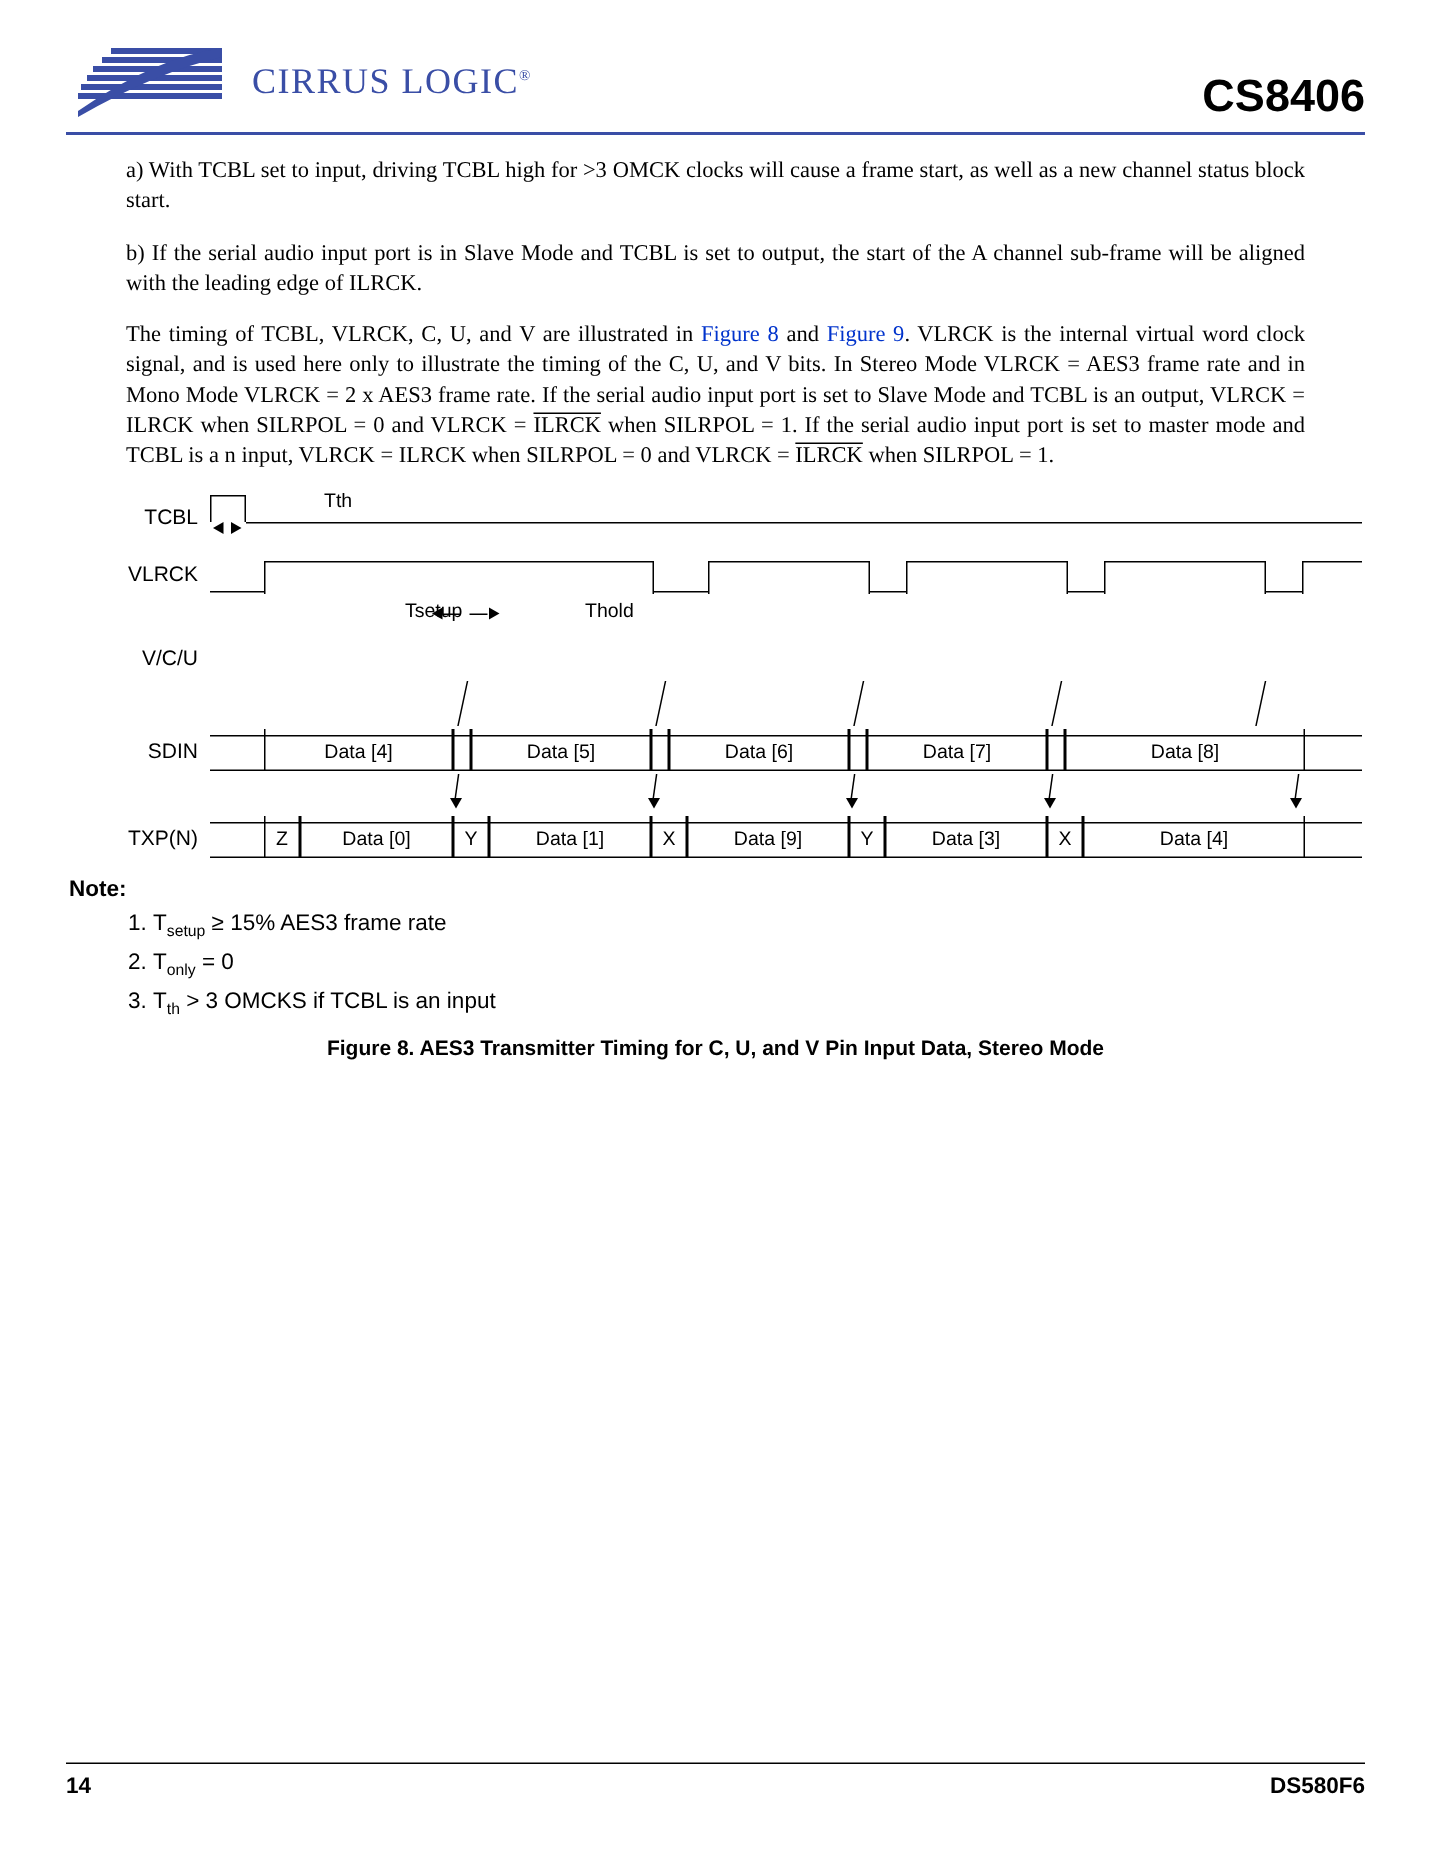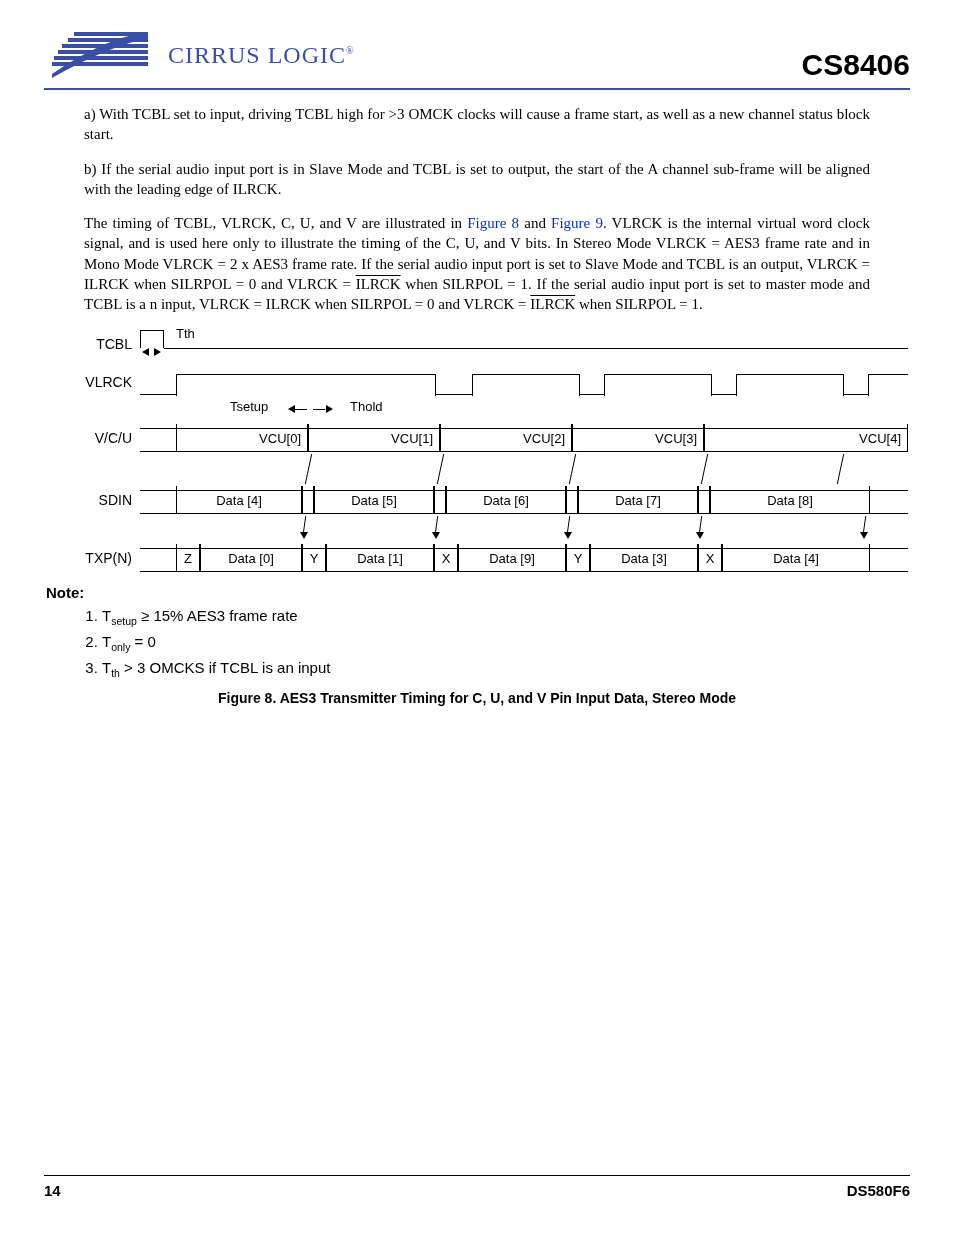--- a/index.html
+++ b/index.html
@@ -103,20 +103,21 @@
     align-items: center;
     justify-content: center;
   }
   .wave-line {
     position: absolute;
     border-top: 1px solid #000;
   }
   .wave-text {
     position: absolute;
     font-size: 13px;
+    margin-left: 40px;
   }
   .arrow-down {
     position: absolute;
     width: 0; height: 0;
     border-left: 4px solid transparent;
     border-right: 4px solid transparent;
     border-top: 7px solid #000;
   }
   .arrow-left, .arrow-right {
     position: absolute;
@@ -253,28 +254,20 @@
         <span class="arrow-left" style="left:148px;top:6px"></span>
         <span class="wave-line" style="left:155px;width:12px;top:10px"></span>
         <span class="arrow-right" style="left:186px;top:6px"></span>
         <span class="wave-line" style="left:173px;width:12px;top:10px"></span>
         <span class="wave-text" style="left:210px;top:0">Thold</span>
       </div>
     </div>
 
     <div class="sig-row">
       <div class="sig-label">V/C/U</div>
-      <div class="sig-wave">
-        <div class="track"></div>
-        <div class="seg" style="left:36px;width:132px;justify-content:flex-end;padding-right:6px">VCU[0]</div>
-        <div class="seg" style="left:168px;width:132px;justify-content:flex-end;padding-right:6px">VCU[1]</div>
-        <div class="seg" style="left:300px;width:132px;justify-content:flex-end;padding-right:6px">VCU[2]</div>
-        <div class="seg" style="left:432px;width:132px;justify-content:flex-end;padding-right:6px">VCU[3]</div>
-        <div class="seg" style="left:564px;width:204px;justify-content:flex-end;padding-right:6px">VCU[4]</div>
-      </div>
     </div>
 
     <div class="timing-row" style="height:30px">
       <div class="sig-label"></div>
       <div class="sig-wave" style="height:30px">
         <div class="wave-line" style="left:168px;top:0;height:30px;border-top:none;border-left:1px solid #000;transform:skewX(-12deg)"></div>
         <div class="wave-line" style="left:300px;top:0;height:30px;border-top:none;border-left:1px solid #000;transform:skewX(-12deg)"></div>
         <div class="wave-line" style="left:432px;top:0;height:30px;border-top:none;border-left:1px solid #000;transform:skewX(-12deg)"></div>
         <div class="wave-line" style="left:564px;top:0;height:30px;border-top:none;border-left:1px solid #000;transform:skewX(-12deg)"></div>
         <div class="wave-line" style="left:700px;top:0;height:30px;border-top:none;border-left:1px solid #000;transform:skewX(-12deg)"></div>

